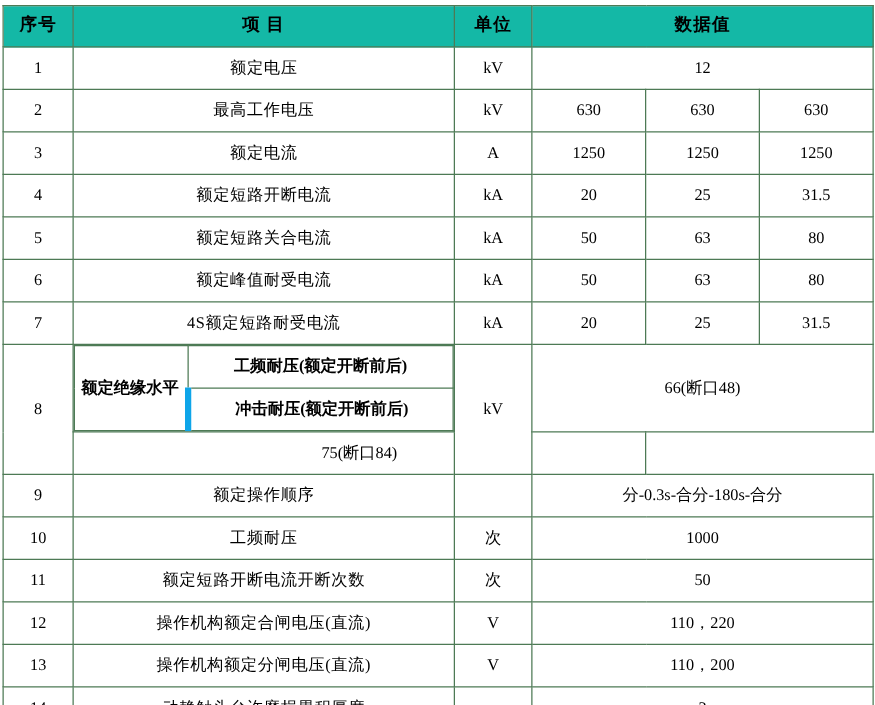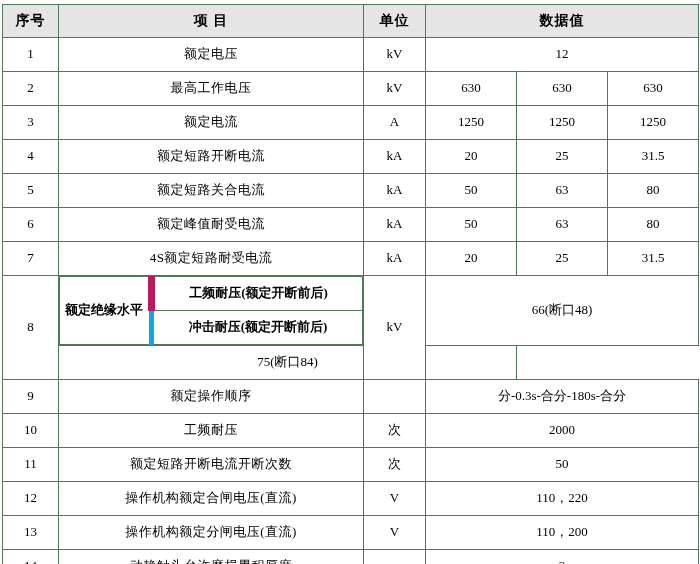--- a/index.html
+++ b/index.html
@@ -23,21 +23,21 @@
   #spec-table td, #spec-table th {
     border: 1px solid #4d7a55;
     text-align: center;
     vertical-align: middle;
     font-size: 13px;
     font-family: "Liberation Serif", "DejaVu Serif", serif;
     padding: 0;
     line-height: 1.15;
   }
   #spec-table thead td {
-    background: #e5e5e5;
+    background: #14b8a6;
     font-weight: bold;
     font-size: 14px;
     height: 32px;
     letter-spacing: 1px;
   }
   .row-h {
     height: 34px;
   }
   .col-no   { width: 56px; }
   .col-item { width: 305px; }
@@ -160,21 +160,21 @@
       <td class="num">31.5</td>
     </tr>
 
     <tr class="row-h">
       <td class="num" rowspan="2">8</td>
       <td style="padding:0;">
         <table class="nested">
           <tbody>
               <tr>
             <td class="sub-label" rowspan="2">额定绝缘水平</td>
-            <td class="sub-item" style="border-bottom:1px solid #4d7a55; border-left:7px solid #be185d; height:33px;">工频耐压(额定开断前后)</td>
+            <td class="sub-item" style="border-bottom:1px solid #4d7a55; border-left:1px solid #be185d; height:33px;">工频耐压(额定开断前后)</td>
           </tr>
           <tr>
             <td class="sub-item" style="border-left:5px solid #0ea5e9; height:33px;">冲击耐压(额定开断前后)</td>
           </tr>
         </tbody>
           </table>
       </td>
       <td class="num" rowspan="2">kV</td>
       <td class="num insul-val" colspan="3">66(断口48)</td>
     </tr>
@@ -186,21 +186,21 @@
       <td class="num">9</td>
       <td class="item-text">额定操作顺序</td>
       <td class="num"></td>
       <td class="num" colspan="3">分-0.3s-合分-180s-合分</td>
     </tr>
 
     <tr class="row-h">
       <td class="num">10</td>
       <td class="item-text">工频耐压</td>
       <td class="num">次</td>
-      <td class="num" colspan="3">2000</td>
+      <td class="num" colspan="3">1000</td>
     </tr>
 
     <tr class="row-h">
       <td class="num">11</td>
       <td class="item-text">额定短路开断电流开断次数</td>
       <td class="num">次</td>
       <td class="num" colspan="3">50</td>
     </tr>
 
     <tr class="row-h">

